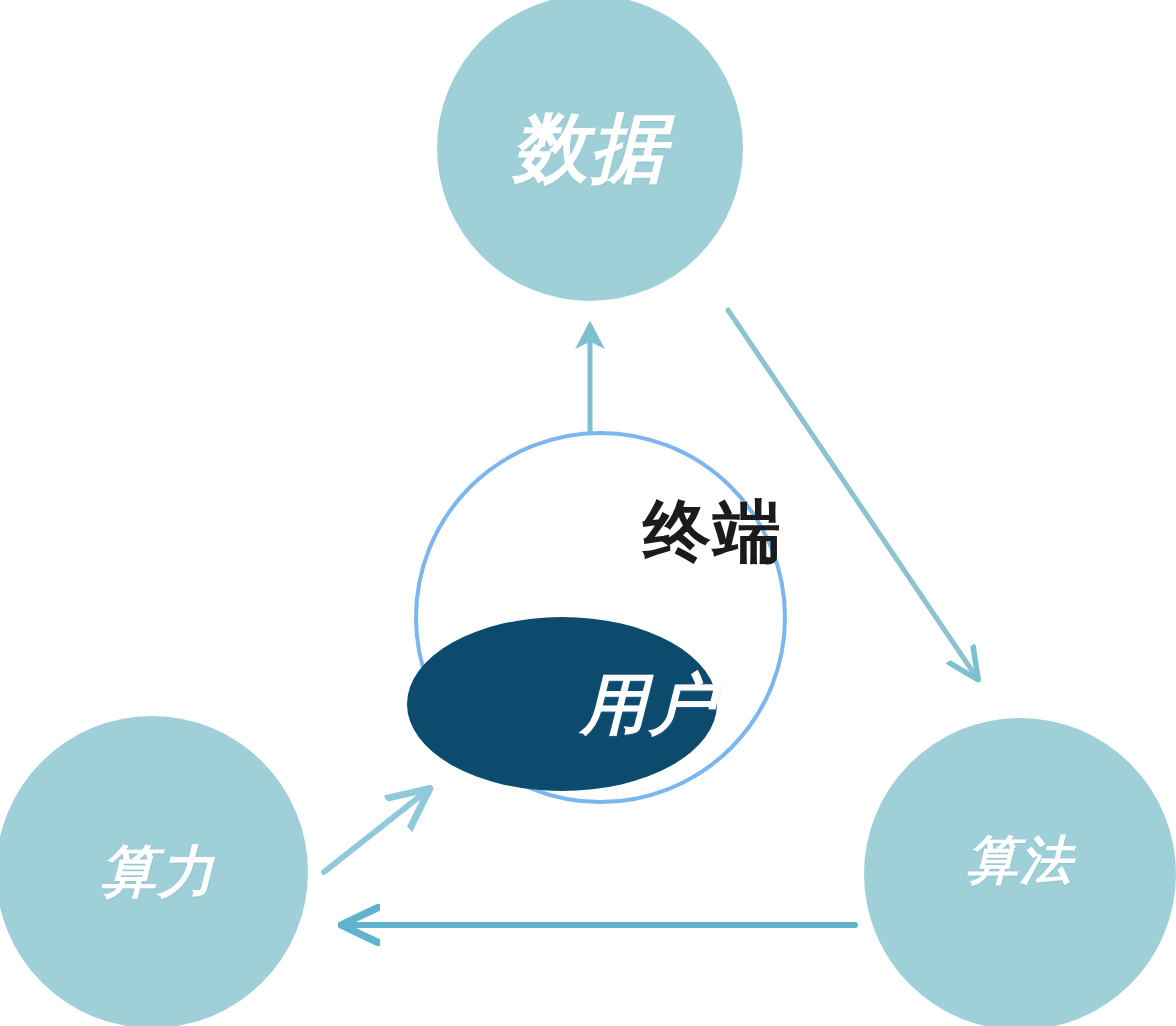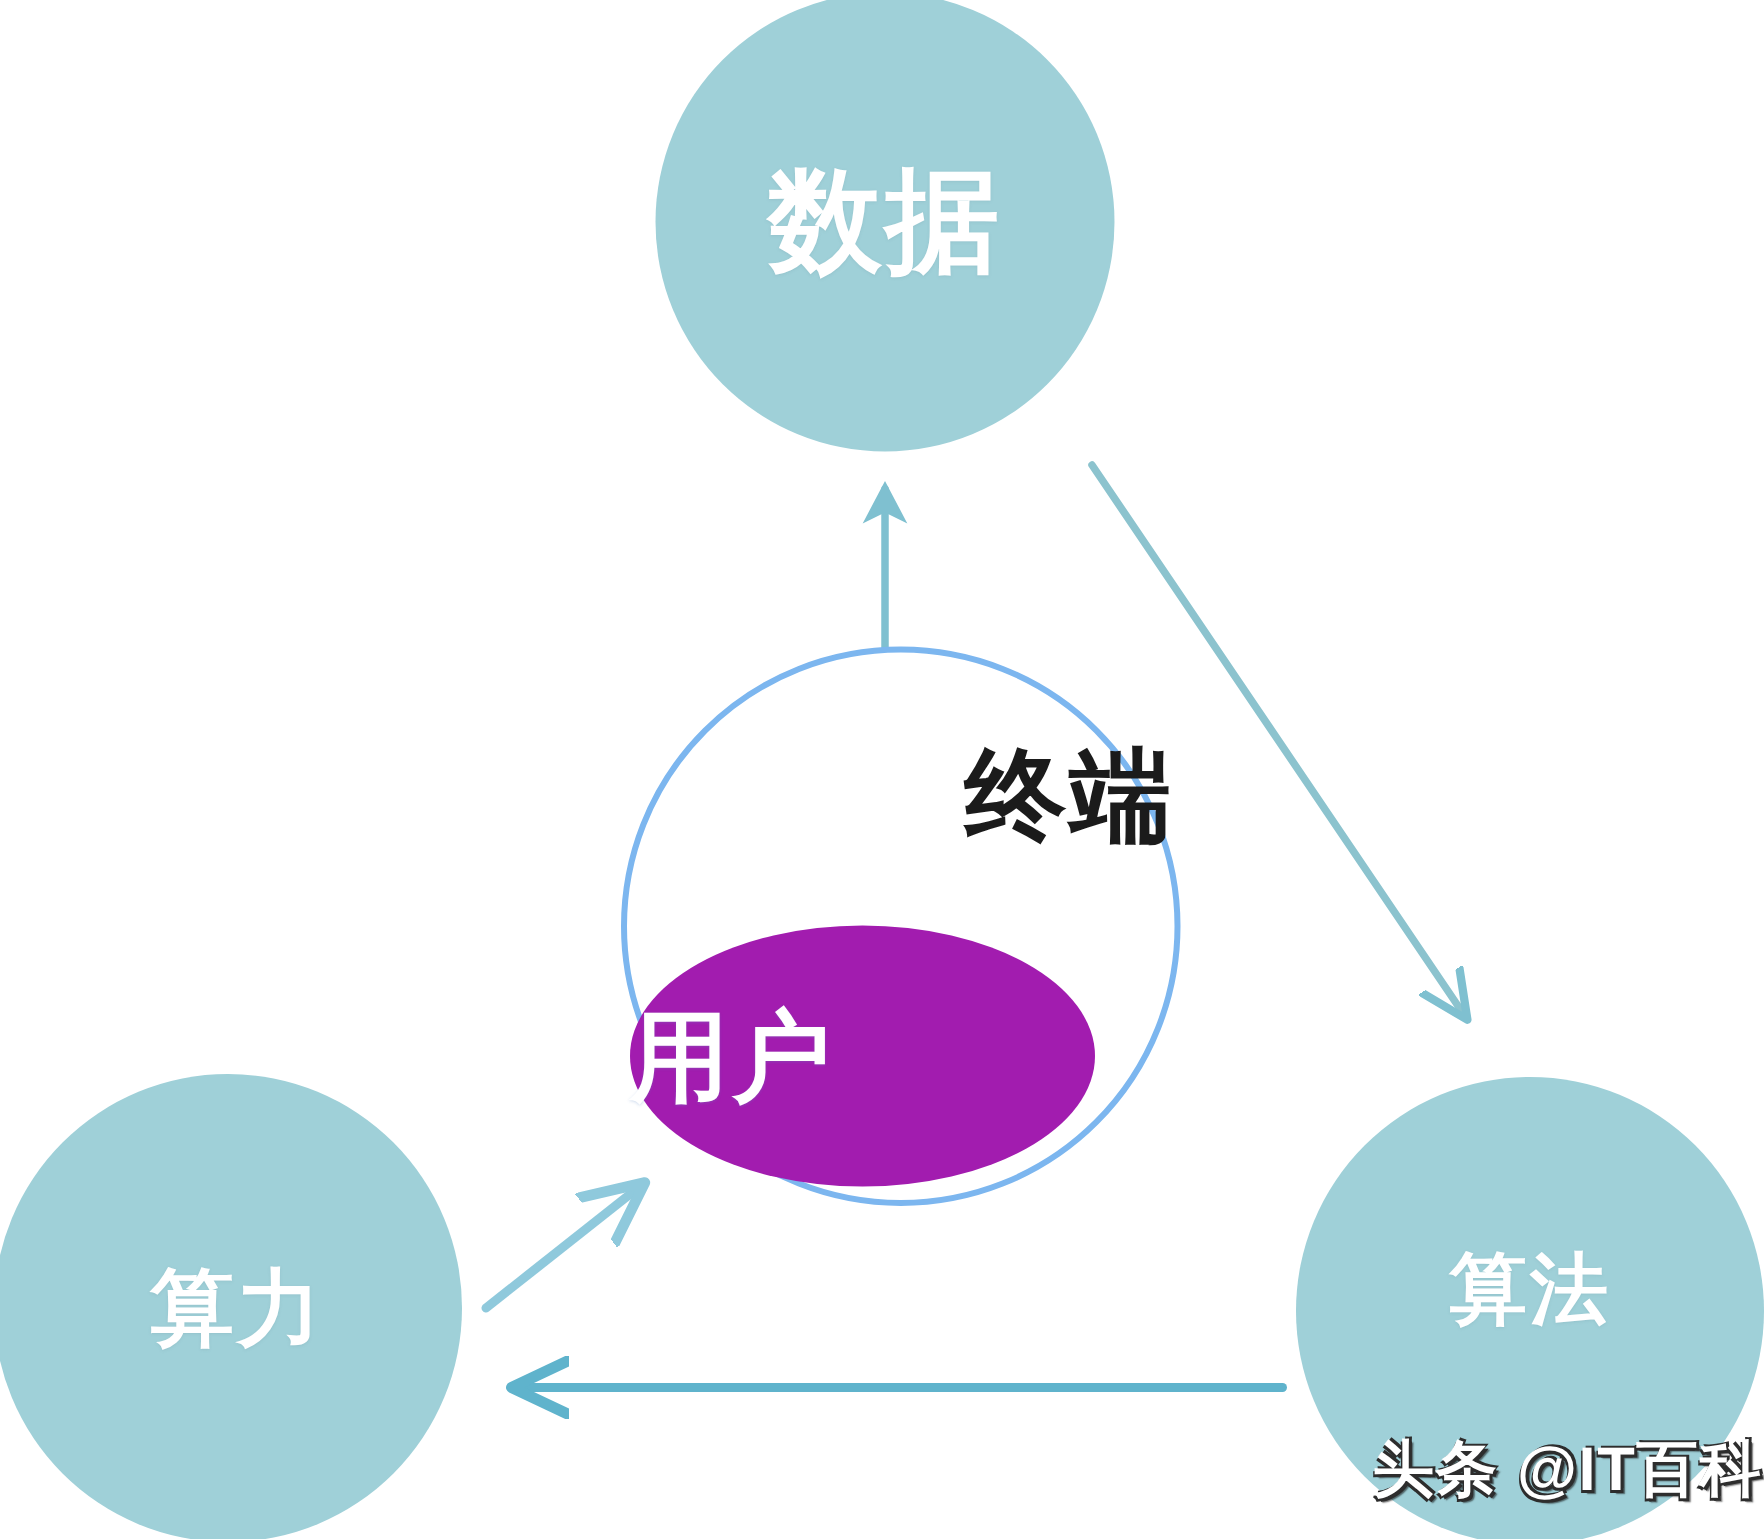--- a/index.html
+++ b/index.html
@@ -25,20 +25,21 @@
     justify-content: center;
     box-sizing: border-box;
   }
   .node-label {
     color: #ffffff;
     font-weight: 700;
     letter-spacing: 2px;
     line-height: 1;
     user-select: none;
     text-shadow: 0 1px 2px rgba(120,160,170,0.25);
+    font-style: italic;
   }
 
   
   #node-data {
     left: 437px;
     top: -5px;
     width: 306px;
     height: 306px;
     background: #9fd0d8;
   }
@@ -83,29 +84,29 @@
     font-weight: 700;
     color: #1b1b1b;
     letter-spacing: 2px;
     line-height: 1;
     user-select: none;
   }
 
   
   #node-user {
     position: absolute;
-    left: 420px;
+    left: 407px;
     top: 617px;
     width: 310px;
     height: 174px;
     border-radius: 50%;
-    background: #a21caf;
+    background: #0c4a6e;
     display: flex;
     align-items: center;
-    justify-content: flex-start;
+    justify-content: flex-end;
   }
   #node-user .node-label {
     font-size: 66px;
     text-shadow: 0 1px 2px rgba(100,140,200,0.3);
   }
 
   
   #arrows {
     position: absolute;
     left: 0;
@@ -184,15 +185,14 @@
   </div>
 
   <div class="node-circle" id="node-terminal">
     <span id="terminal-label">终端</span>
   </div>
 
   <div id="node-user">
     <span class="node-label">用户</span>
   </div>
 
-  <div id="watermark">头条 @IT百科</div>
 
 </div>
 
 </body></html>

